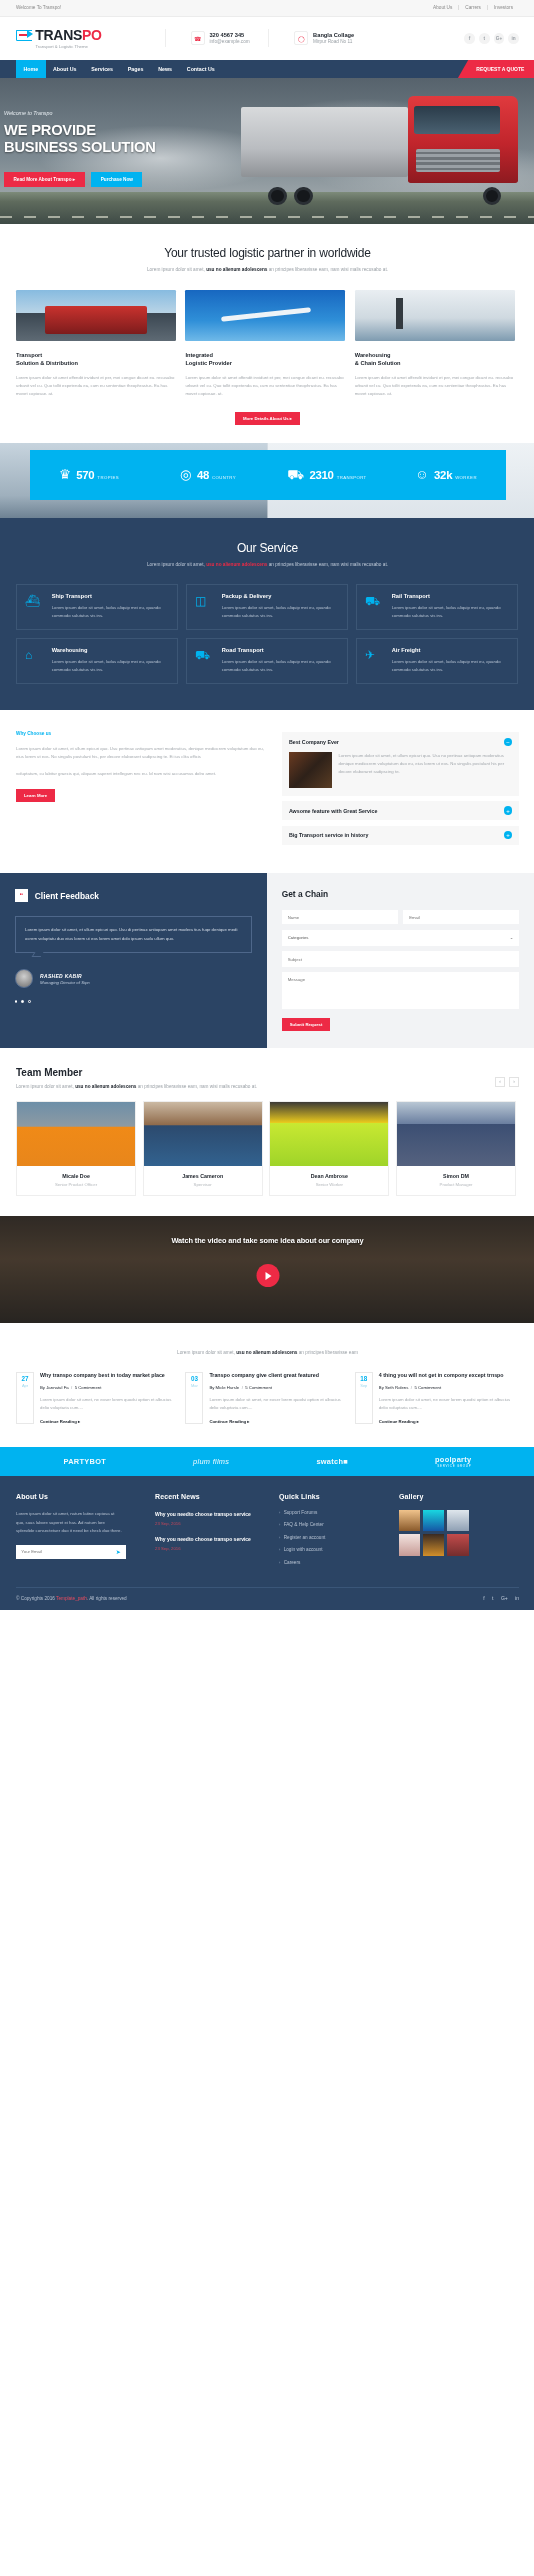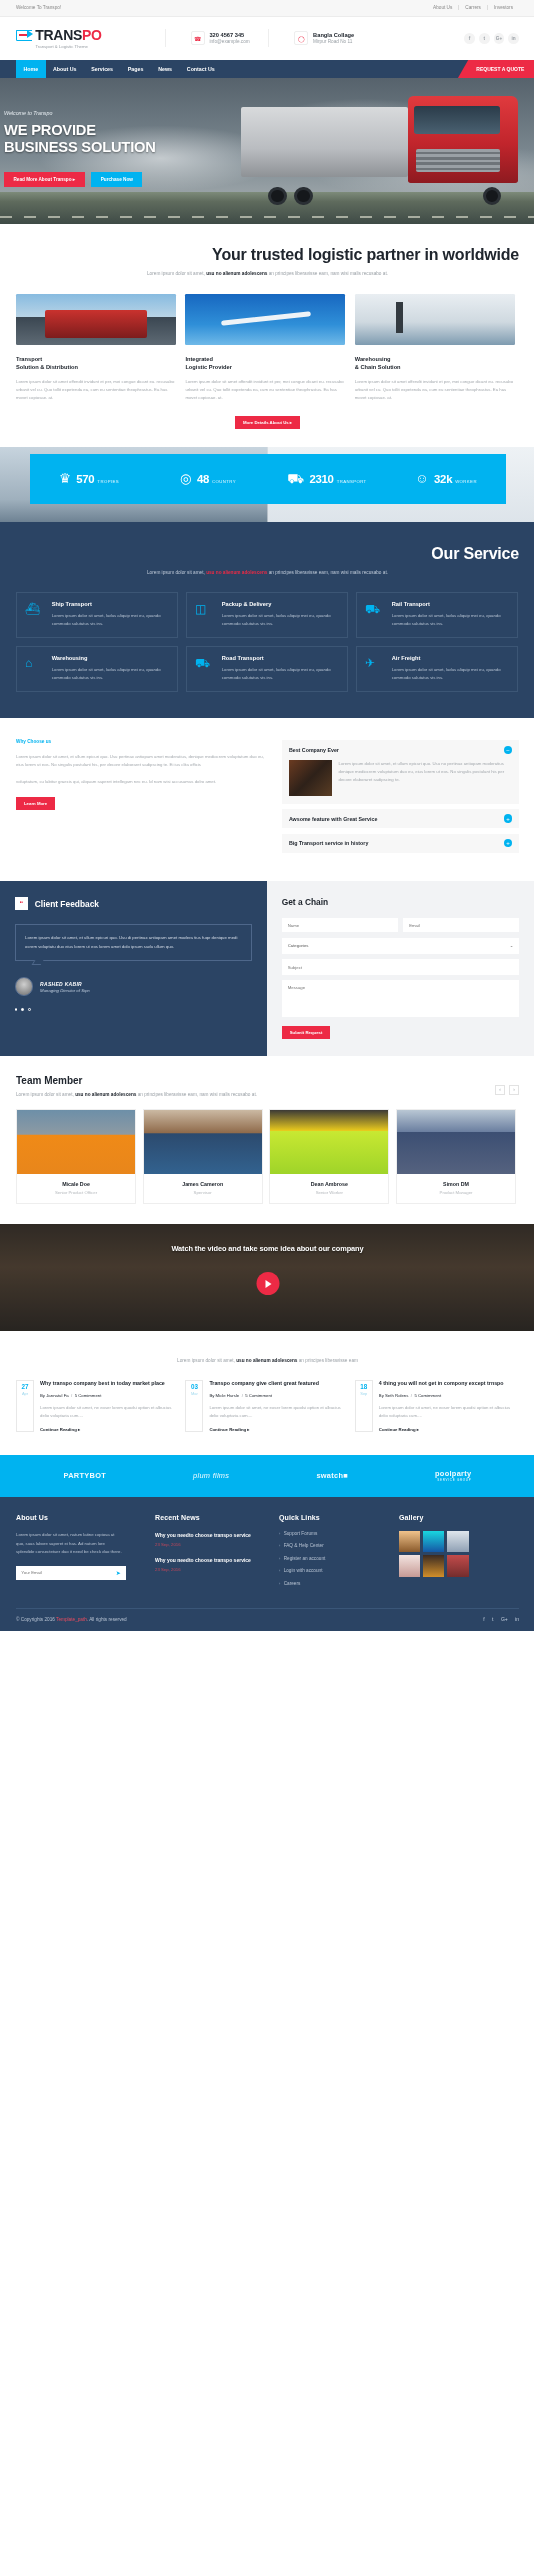--- a/index.html
+++ b/index.html
@@ -132,21 +132,21 @@
     padding: 4.7px 9.4px; border:none; cursor:pointer;
   }
   .btn-blue {
     background:#00b3f0; color:#fff; font-size:4.7px; font-weight:bold;
     padding: 4.7px 9.4px; border:none; cursor:pointer;
   }
 
   
   .sec { padding: 0 16px; }
   .sec-title {
-    text-align:right; font-size: 16px; color:#20262e; font-weight:bold;
+    text-align:center; font-size: 12px; color:#20262e; font-weight:normal;
     letter-spacing:-0.2px;
   }
   .sec-sub {
     text-align:center; font-size: 4.7px; color:#9aa0a6; margin-top: 6px; line-height:1.5;
   }
   .sec-sub b { color:#20262e; }
   .sec-sub .hl { color:#ed2a45; font-weight:bold; }
 
   
   .trusted { padding-top: 21.4px; padding-bottom: 18.7px; }
@@ -296,21 +296,21 @@
   .nw .date { width: 18px; flex:none; border:0.7px solid #e8e8e8; text-align:center; padding: 2.7px 0 3.3px; }
   .nw .date b { display:block; font-size: 6.3px; color:#00b3f0; font-weight:bold; line-height:1; }
   .nw .date span { display:block; font-size: 4px; color:#9fd8ee; margin-top: 1.3px; }
   .nw h5 { font-size: 5.3px; color:#20262e; font-weight:bold; line-height:1.5; }
   .nw .by { font-size: 4.3px; color:#20262e; margin-top: 5.3px; }
   .nw .by em { color:#9aa0a6; font-style:normal; }
   .nw p { font-size: 4.3px; color:#a3a8ad; line-height:1.9; margin-top: 5.3px; }
   .nw .cont { font-size: 4.3px; color:#20262e; font-weight:bold; margin-top: 6.7px; }
 
   
-  .brands { background:#00b3f0; height: 42px; display:flex; align-items:center;
+  .brands { background:#00b3f0; height: 29px; display:flex; align-items:center;
     justify-content:space-around; padding: 0 20px; }
   .brand { color:#fff; font-size: 7.4px; font-weight:bold; letter-spacing:0.3px; opacity:.95; }
   .brand.thin { font-weight:normal; font-style:italic; }
   .brand small { display:block; font-size: 3px; letter-spacing:0.7px; font-weight:normal; text-align:right; }
 
   
   .footer { background:#2b4464; padding: 17.4px 16px 0; }
   .fgrid { display:flex; gap: 0; }
   .fcol { }
   .fcol:nth-child(1){ width: 139px; }

